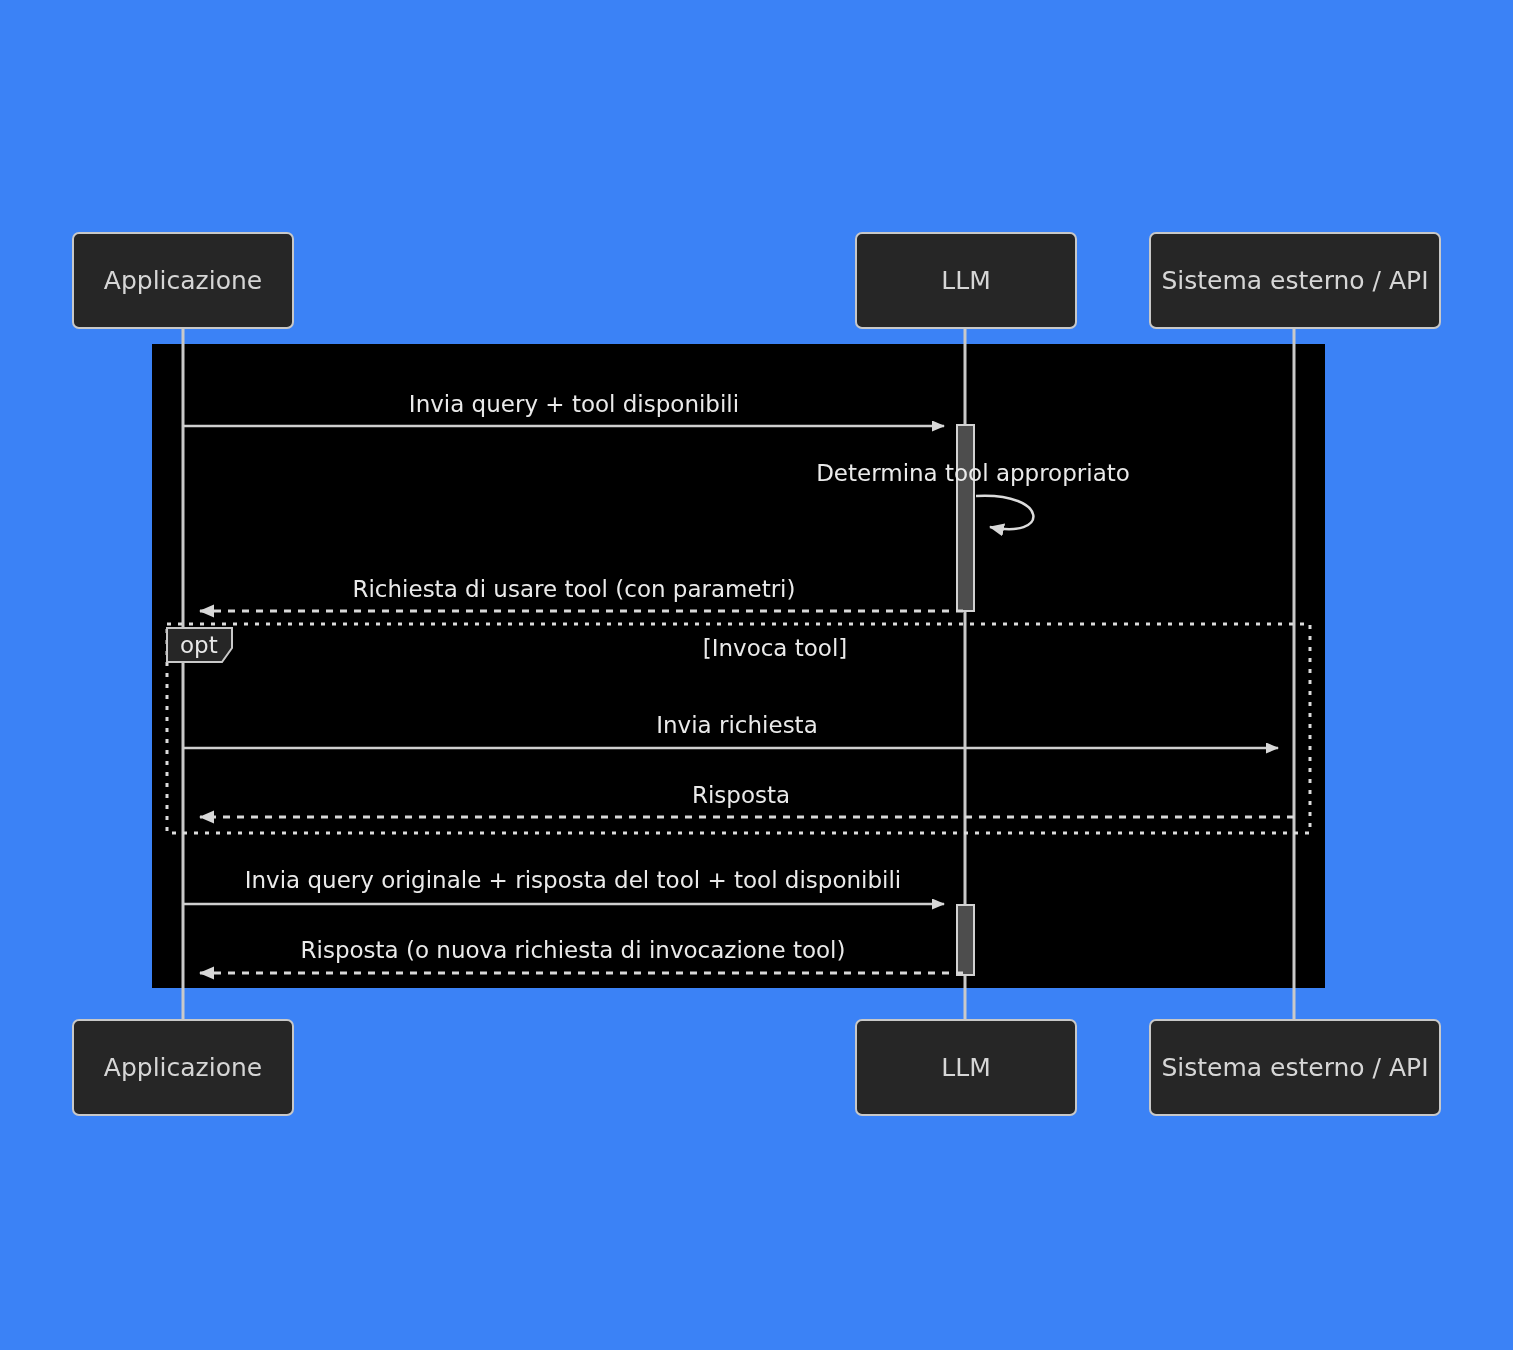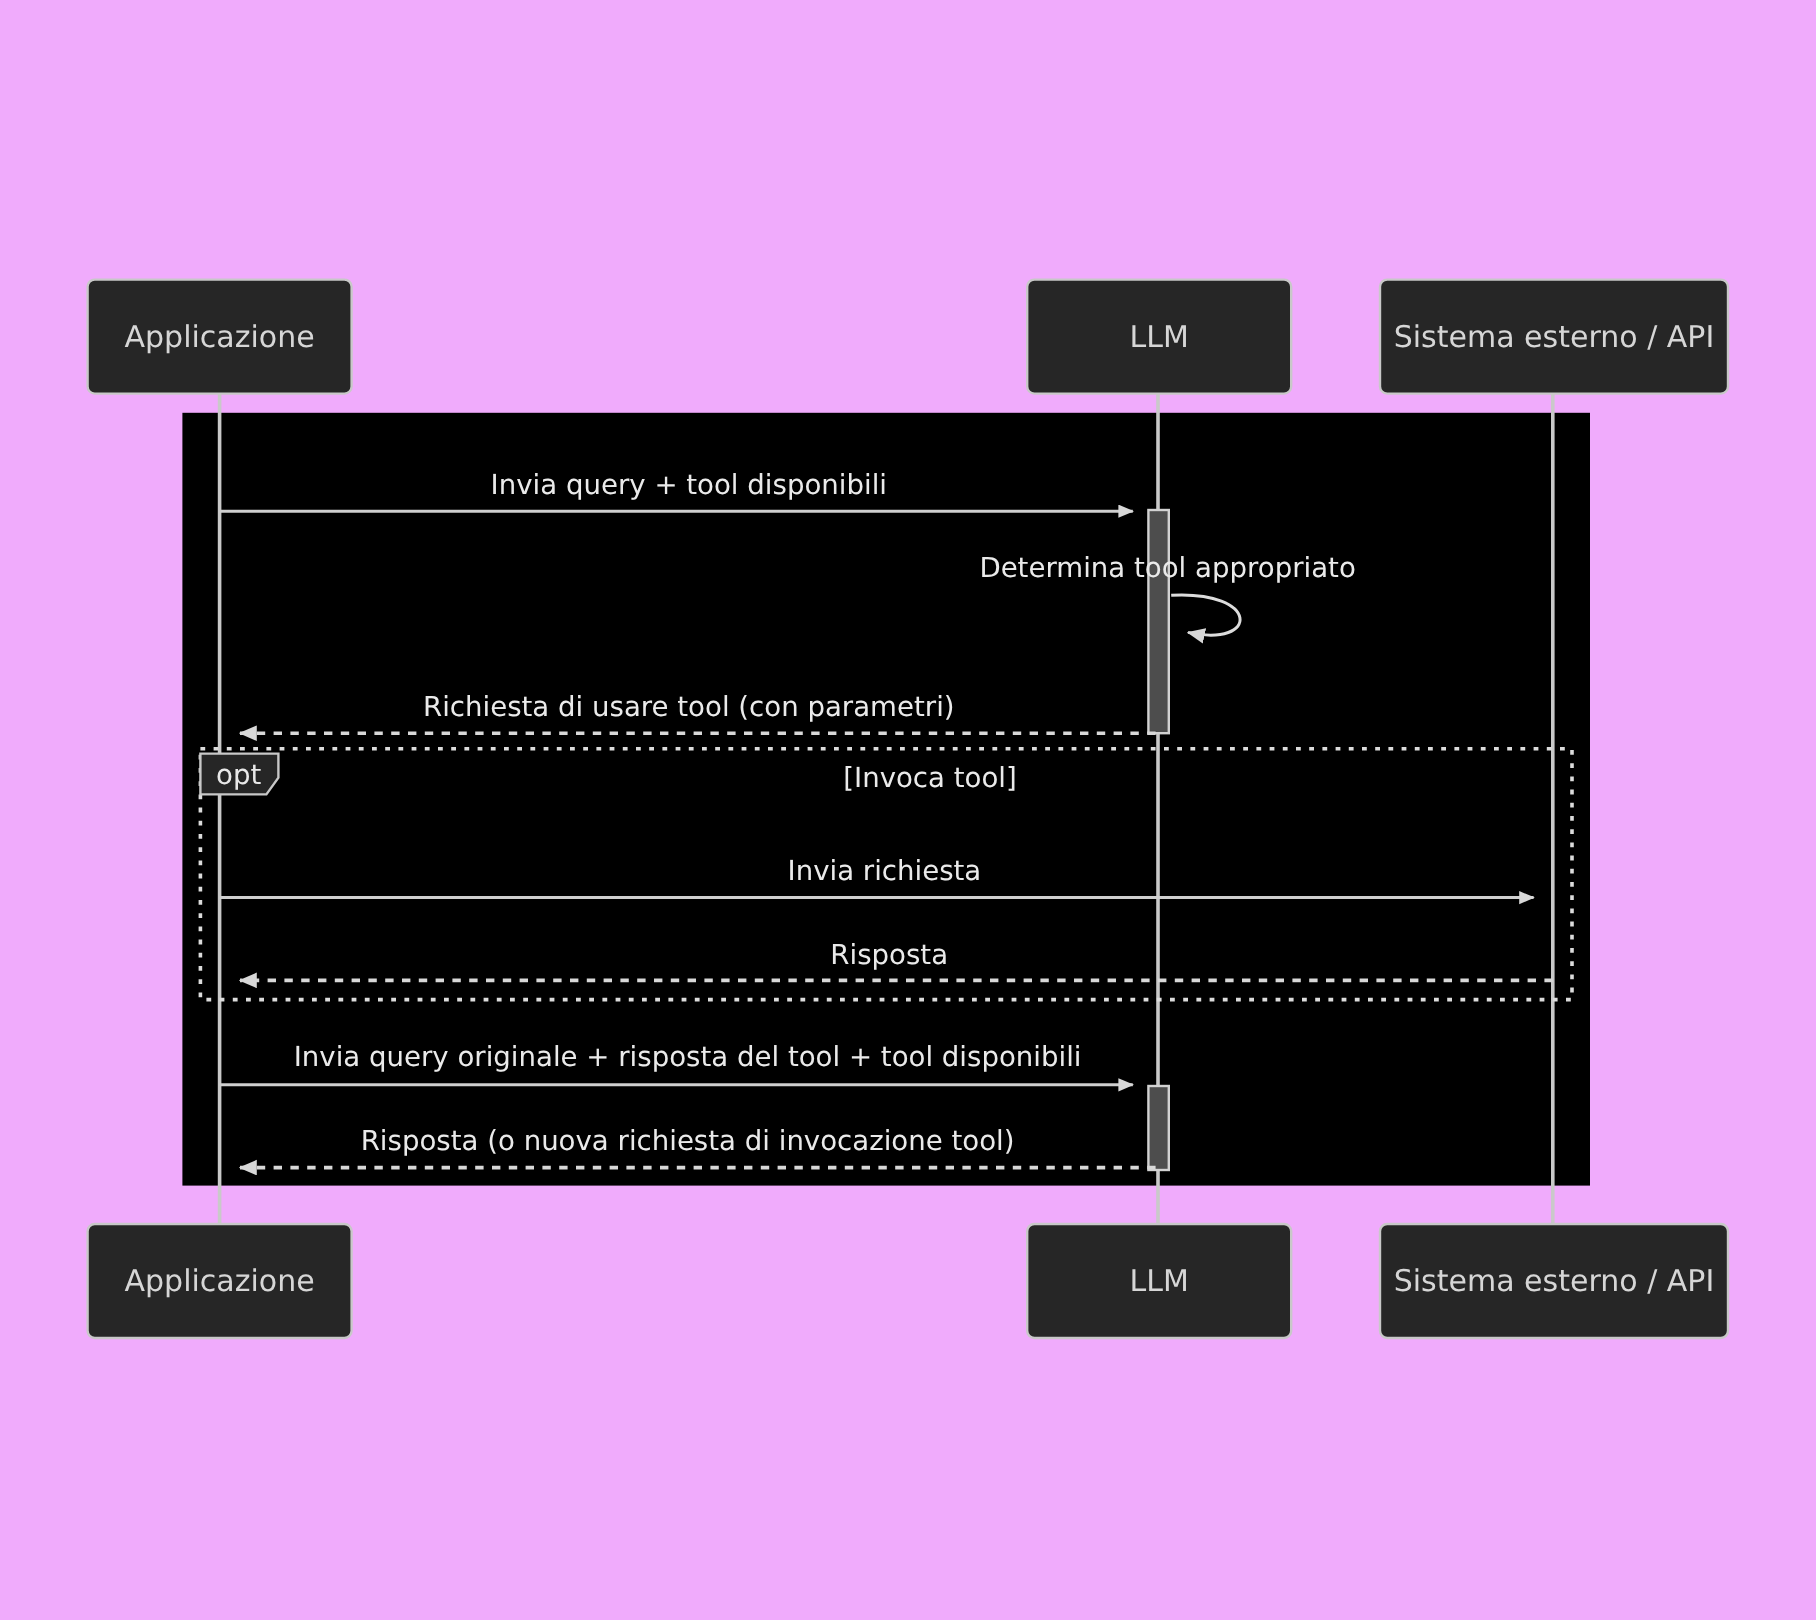--- a/index.html
+++ b/index.html
@@ -4,21 +4,21 @@
 <style>
   html, body {
     margin: 0;
     padding: 0;
     background: #030a17;
   }
   #canvas {
     position: relative;
     width: 1513px;
     height: 1350px;
-    background: #f0abfc;
+    background: #3b82f6;
     font-family: "DejaVu Sans", sans-serif;
     overflow: hidden;
   }
   #diagram-svg {
     position: absolute;
     left: 0;
     top: 0;
     width: 1513px;
     height: 1350px;
   }

